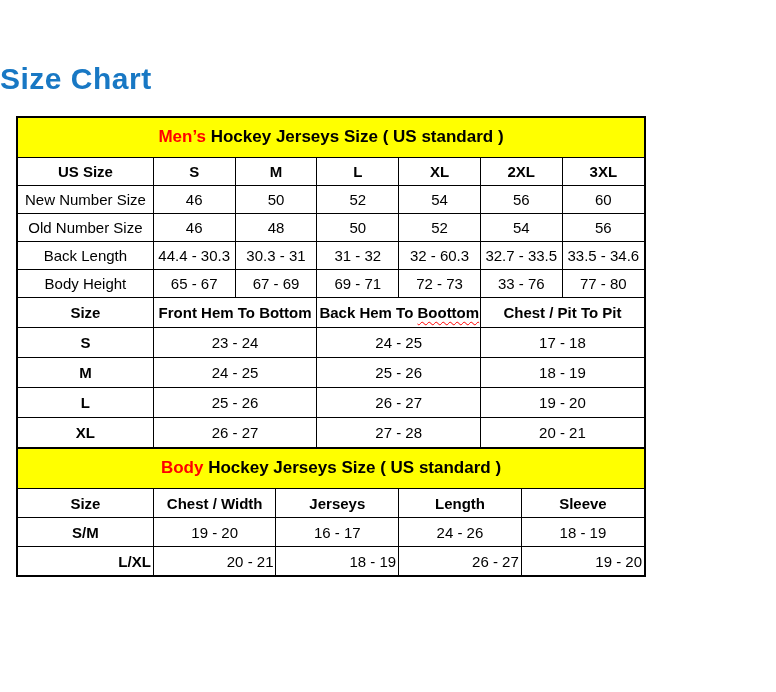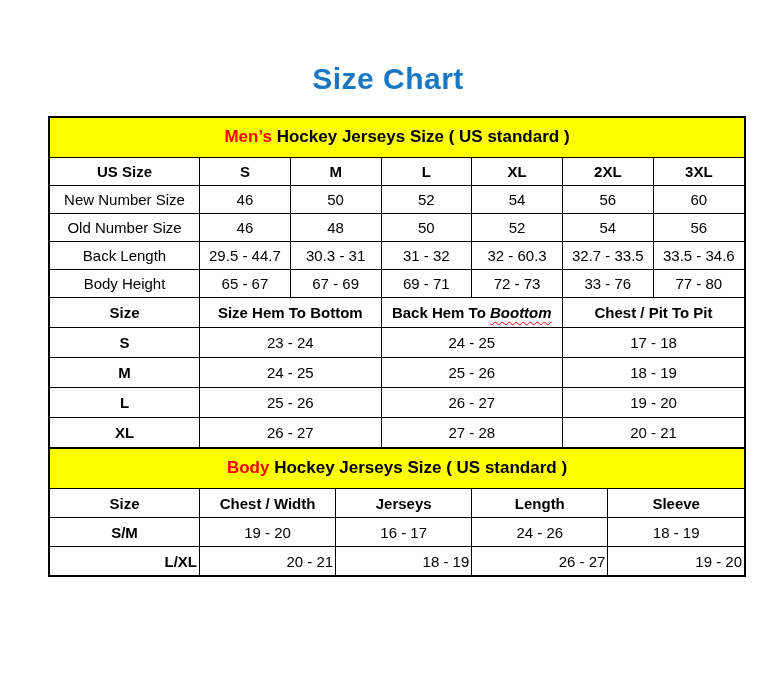--- a/index.html
+++ b/index.html
@@ -6,27 +6,26 @@
     margin: 0; padding: 0;
     width: 776px; height: 692px;
     background: #ffffff;
     font-family: "Liberation Sans", sans-serif;
     -webkit-font-smoothing: antialiased;
   }
   .title {
     color: var(--title-color, #1878C4);
     font-size: 30px;
     font-weight: bold;
-    text-align: center;
     margin: 62px 0 0 0;
     letter-spacing: 0.5px;
   }
   .wrap {
-    width: 698px;
-    margin: 20px 0 0 48px;
+    width: 630px;
+    margin: 20px 0 0 16px;
     border: 2px solid #000;
     box-sizing: border-box;
   }
   .band {
     background: var(--band-bg, #FFFF00);
     text-align: center;
     font-weight: bold;
     font-size: 17px;
     color: #000;
     padding: 9px 0 10px 0;
@@ -60,21 +59,20 @@
   .sec-womens th:first-child,
   .sec-youth  th:first-child { width: 20.9%; }
   .sec-womens th, .sec-womens td { height: 21px; }
   .sec-youth  th, .sec-youth  td { height: 20px; }
   .sec-womens td:first-child,
   .sec-youth  td:first-child { font-weight: bold; }
   .squiggle {
     text-decoration: underline wavy var(--accent, #FF0000);
     text-decoration-thickness: 1px;
     text-underline-offset: 3px;
-    font-style: italic;
   }
 </style>
 </head>
 <body>
 
 <h1 class="title">Size Chart</h1>
 
 <div class="wrap">
 
   <section class="section">
@@ -107,21 +105,21 @@
             <td>Old Number Size</td>
             <td>46</td>
             <td>48</td>
             <td>50</td>
             <td>52</td>
             <td>54</td>
             <td>56</td>
           </tr>
           <tr>
             <td>Back Length</td>
-            <td>29.5 - 44.7</td>
+            <td>44.4 - 30.3</td>
             <td>30.3 - 31</td>
             <td>31 - 32</td>
             <td>32 - 60.3</td>
             <td>32.7 - 33.5</td>
             <td>33.5 - 34.6</td>
           </tr>
           <tr>
             <td>Body Height</td>
             <td>65 - 67</td>
             <td>67 - 69</td>
@@ -132,21 +130,21 @@
           </tr>
         </tbody>
       </table>
   </section>
 
   <section class="section">
     <table class="sec-womens">
         <thead>
           <tr>
             <th>Size</th>
-            <th>Size Hem To Bottom</th>
+            <th>Front Hem To Bottom</th>
             <th><span>Back Hem To </span><span class="squiggle">Boottom</span></th>
             <th>Chest / Pit To Pit</th>
           </tr>
         </thead>
         <tbody>
           <tr>
             <td>S</td>
             <td>23 - 24</td>
             <td>24 - 25</td>
             <td>17 - 18</td>

